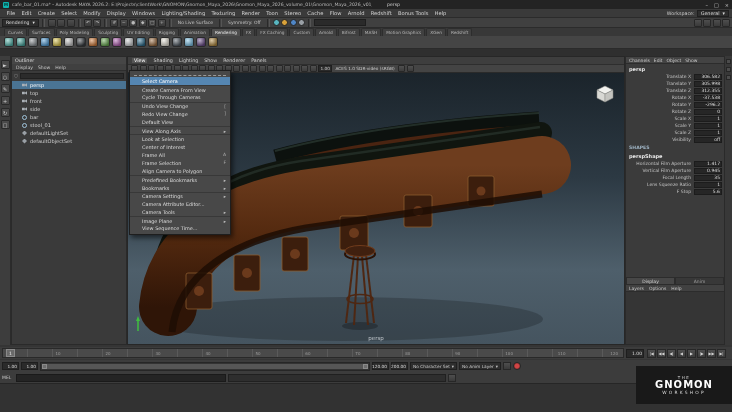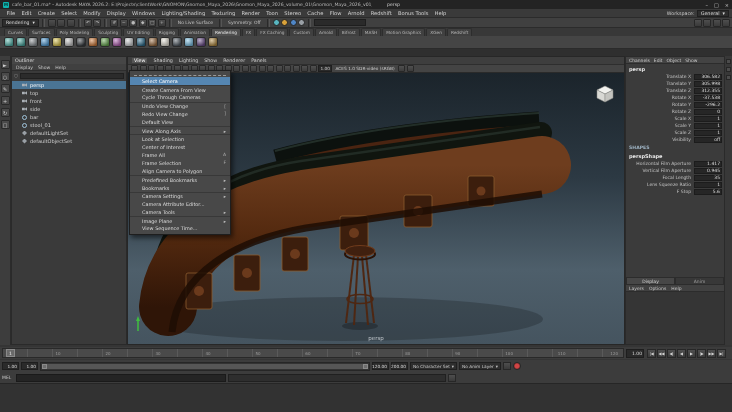--- a/index.html
+++ b/index.html
@@ -780,14 +780,19 @@
 
   <div class="commandrow">
     <span class="cmd-label">MEL</span>
     <span class="cmd-input"></span>
     <span class="cmd-result"></span>
     <span class="rr-icon"></span>
   </div>
 
   <div class="helprow"></div>
 
+  <div class="logo">
+    <span class="l1">THE</span>
+    <span class="l2">GNOMON</span>
+    <span class="l3">WORKSHOP</span>
+  </div>
 
 </div>
 
 </body></html>

